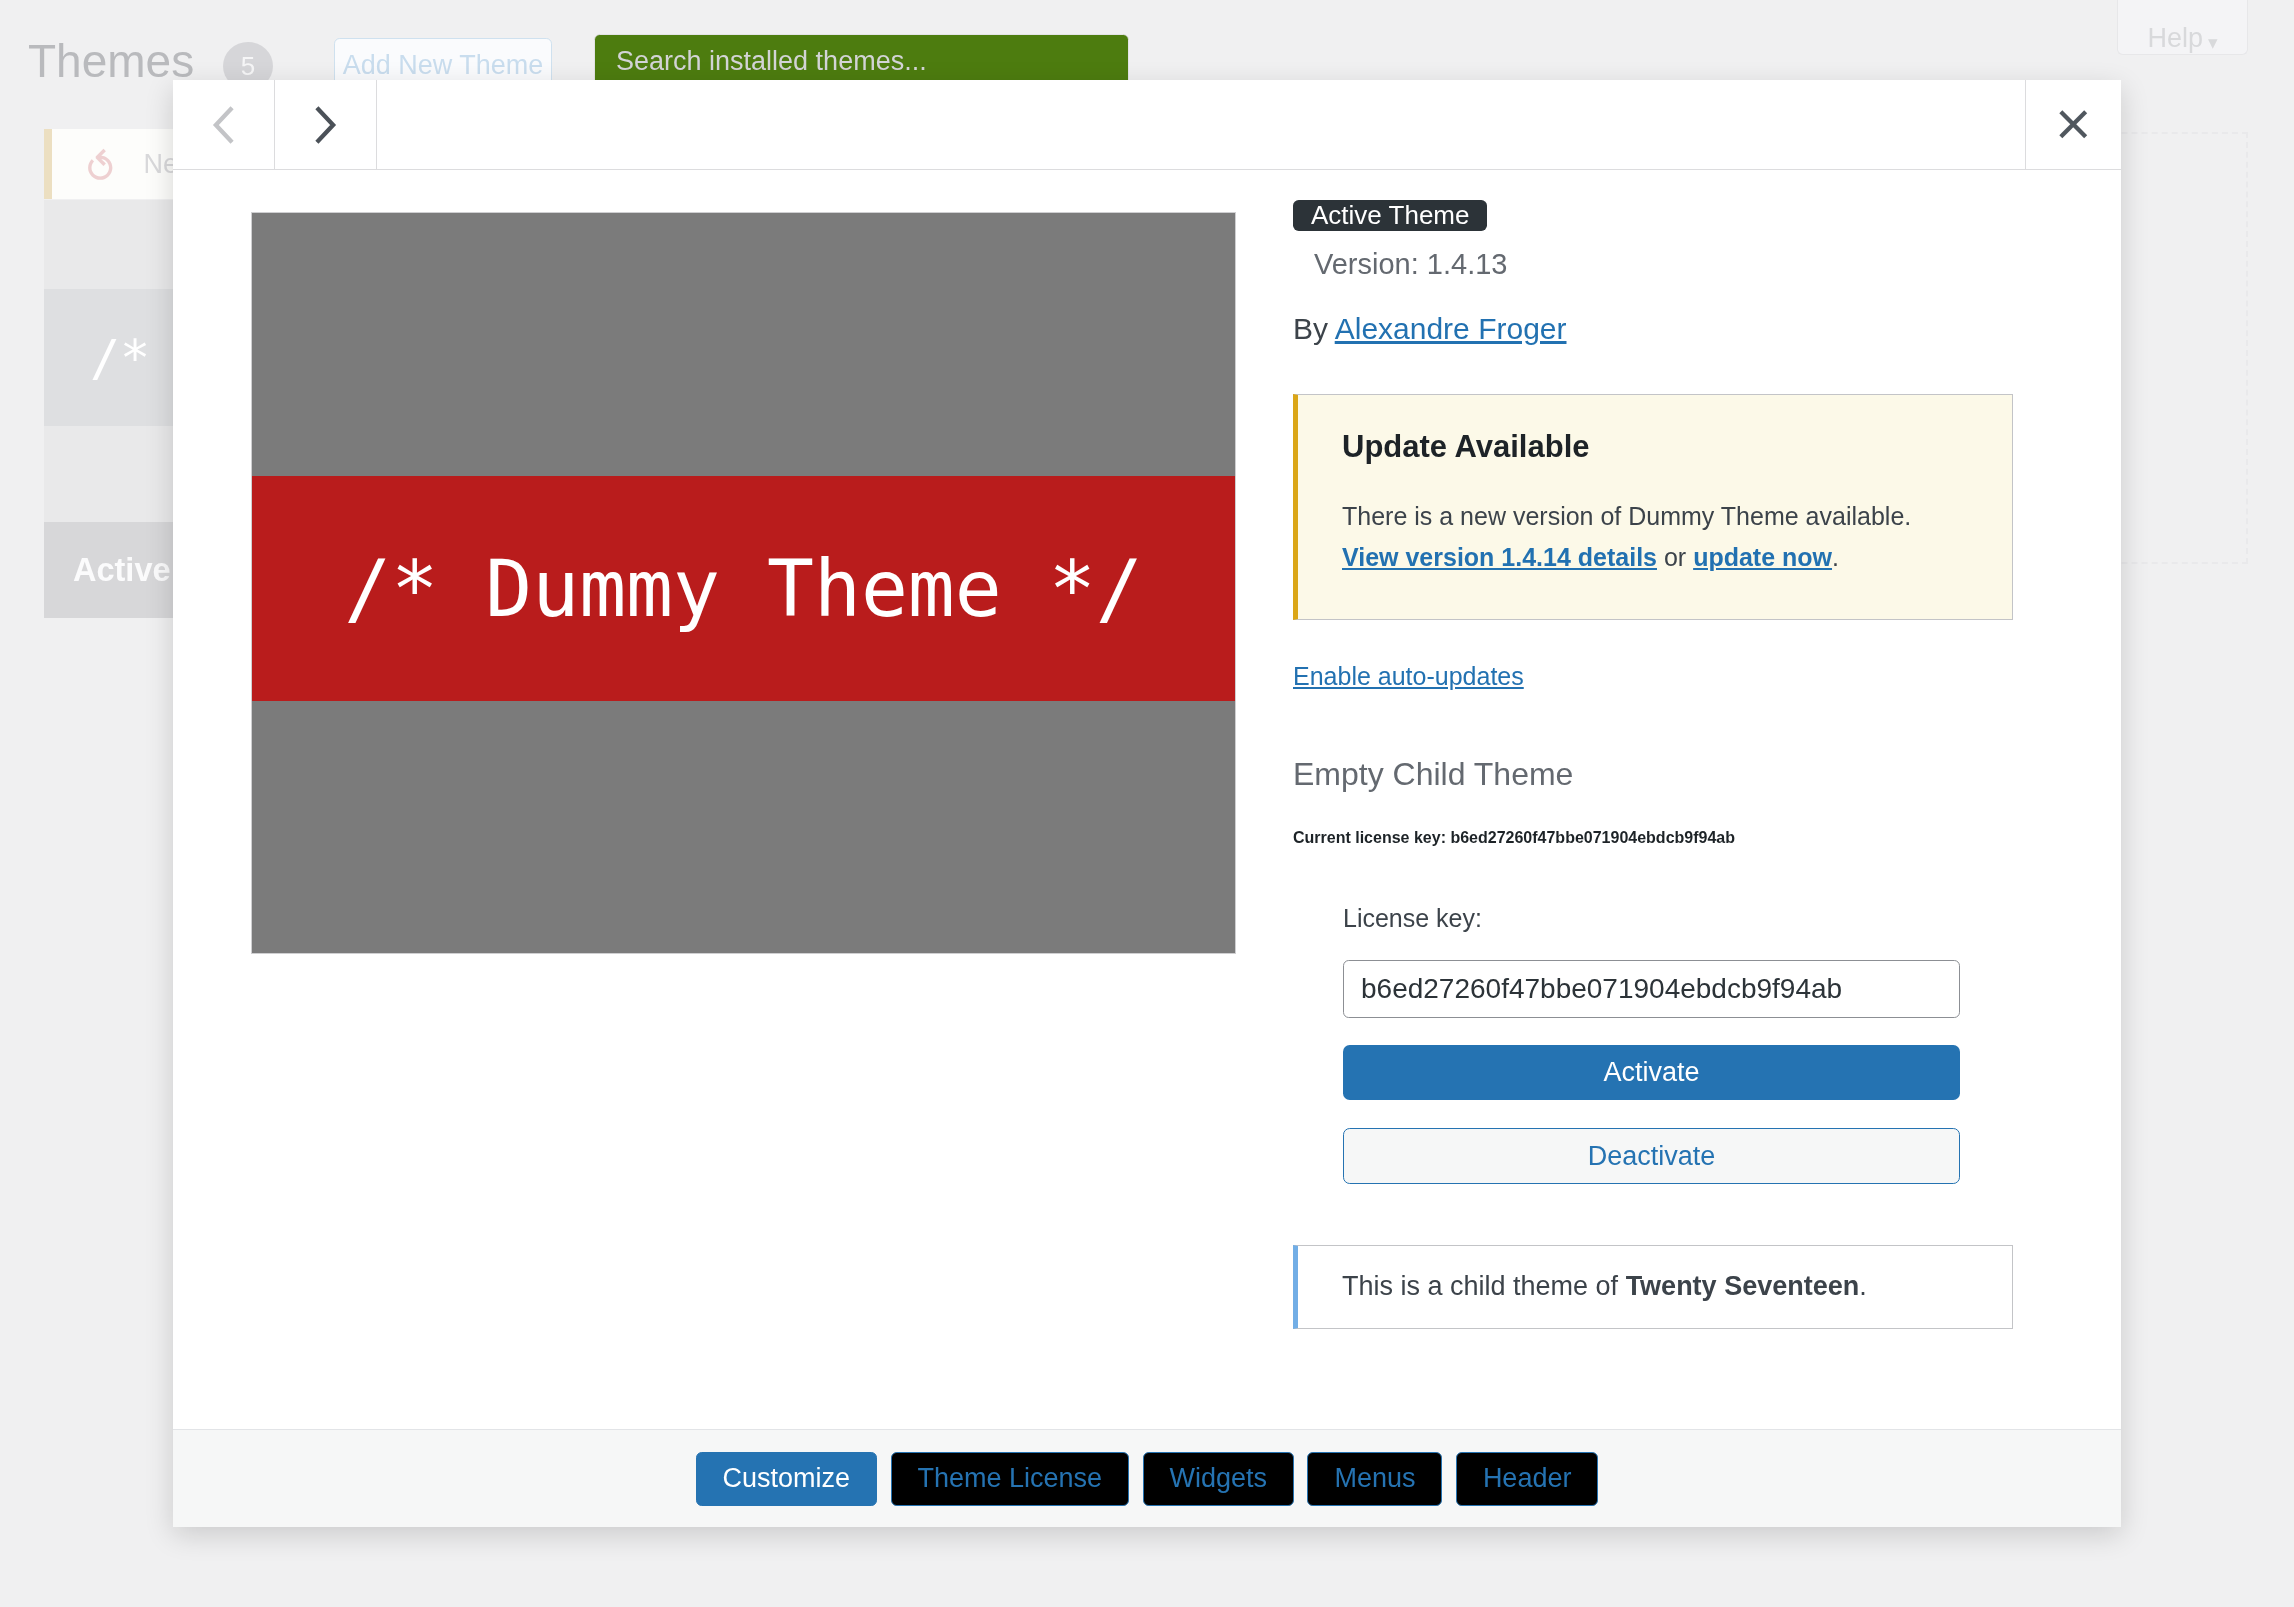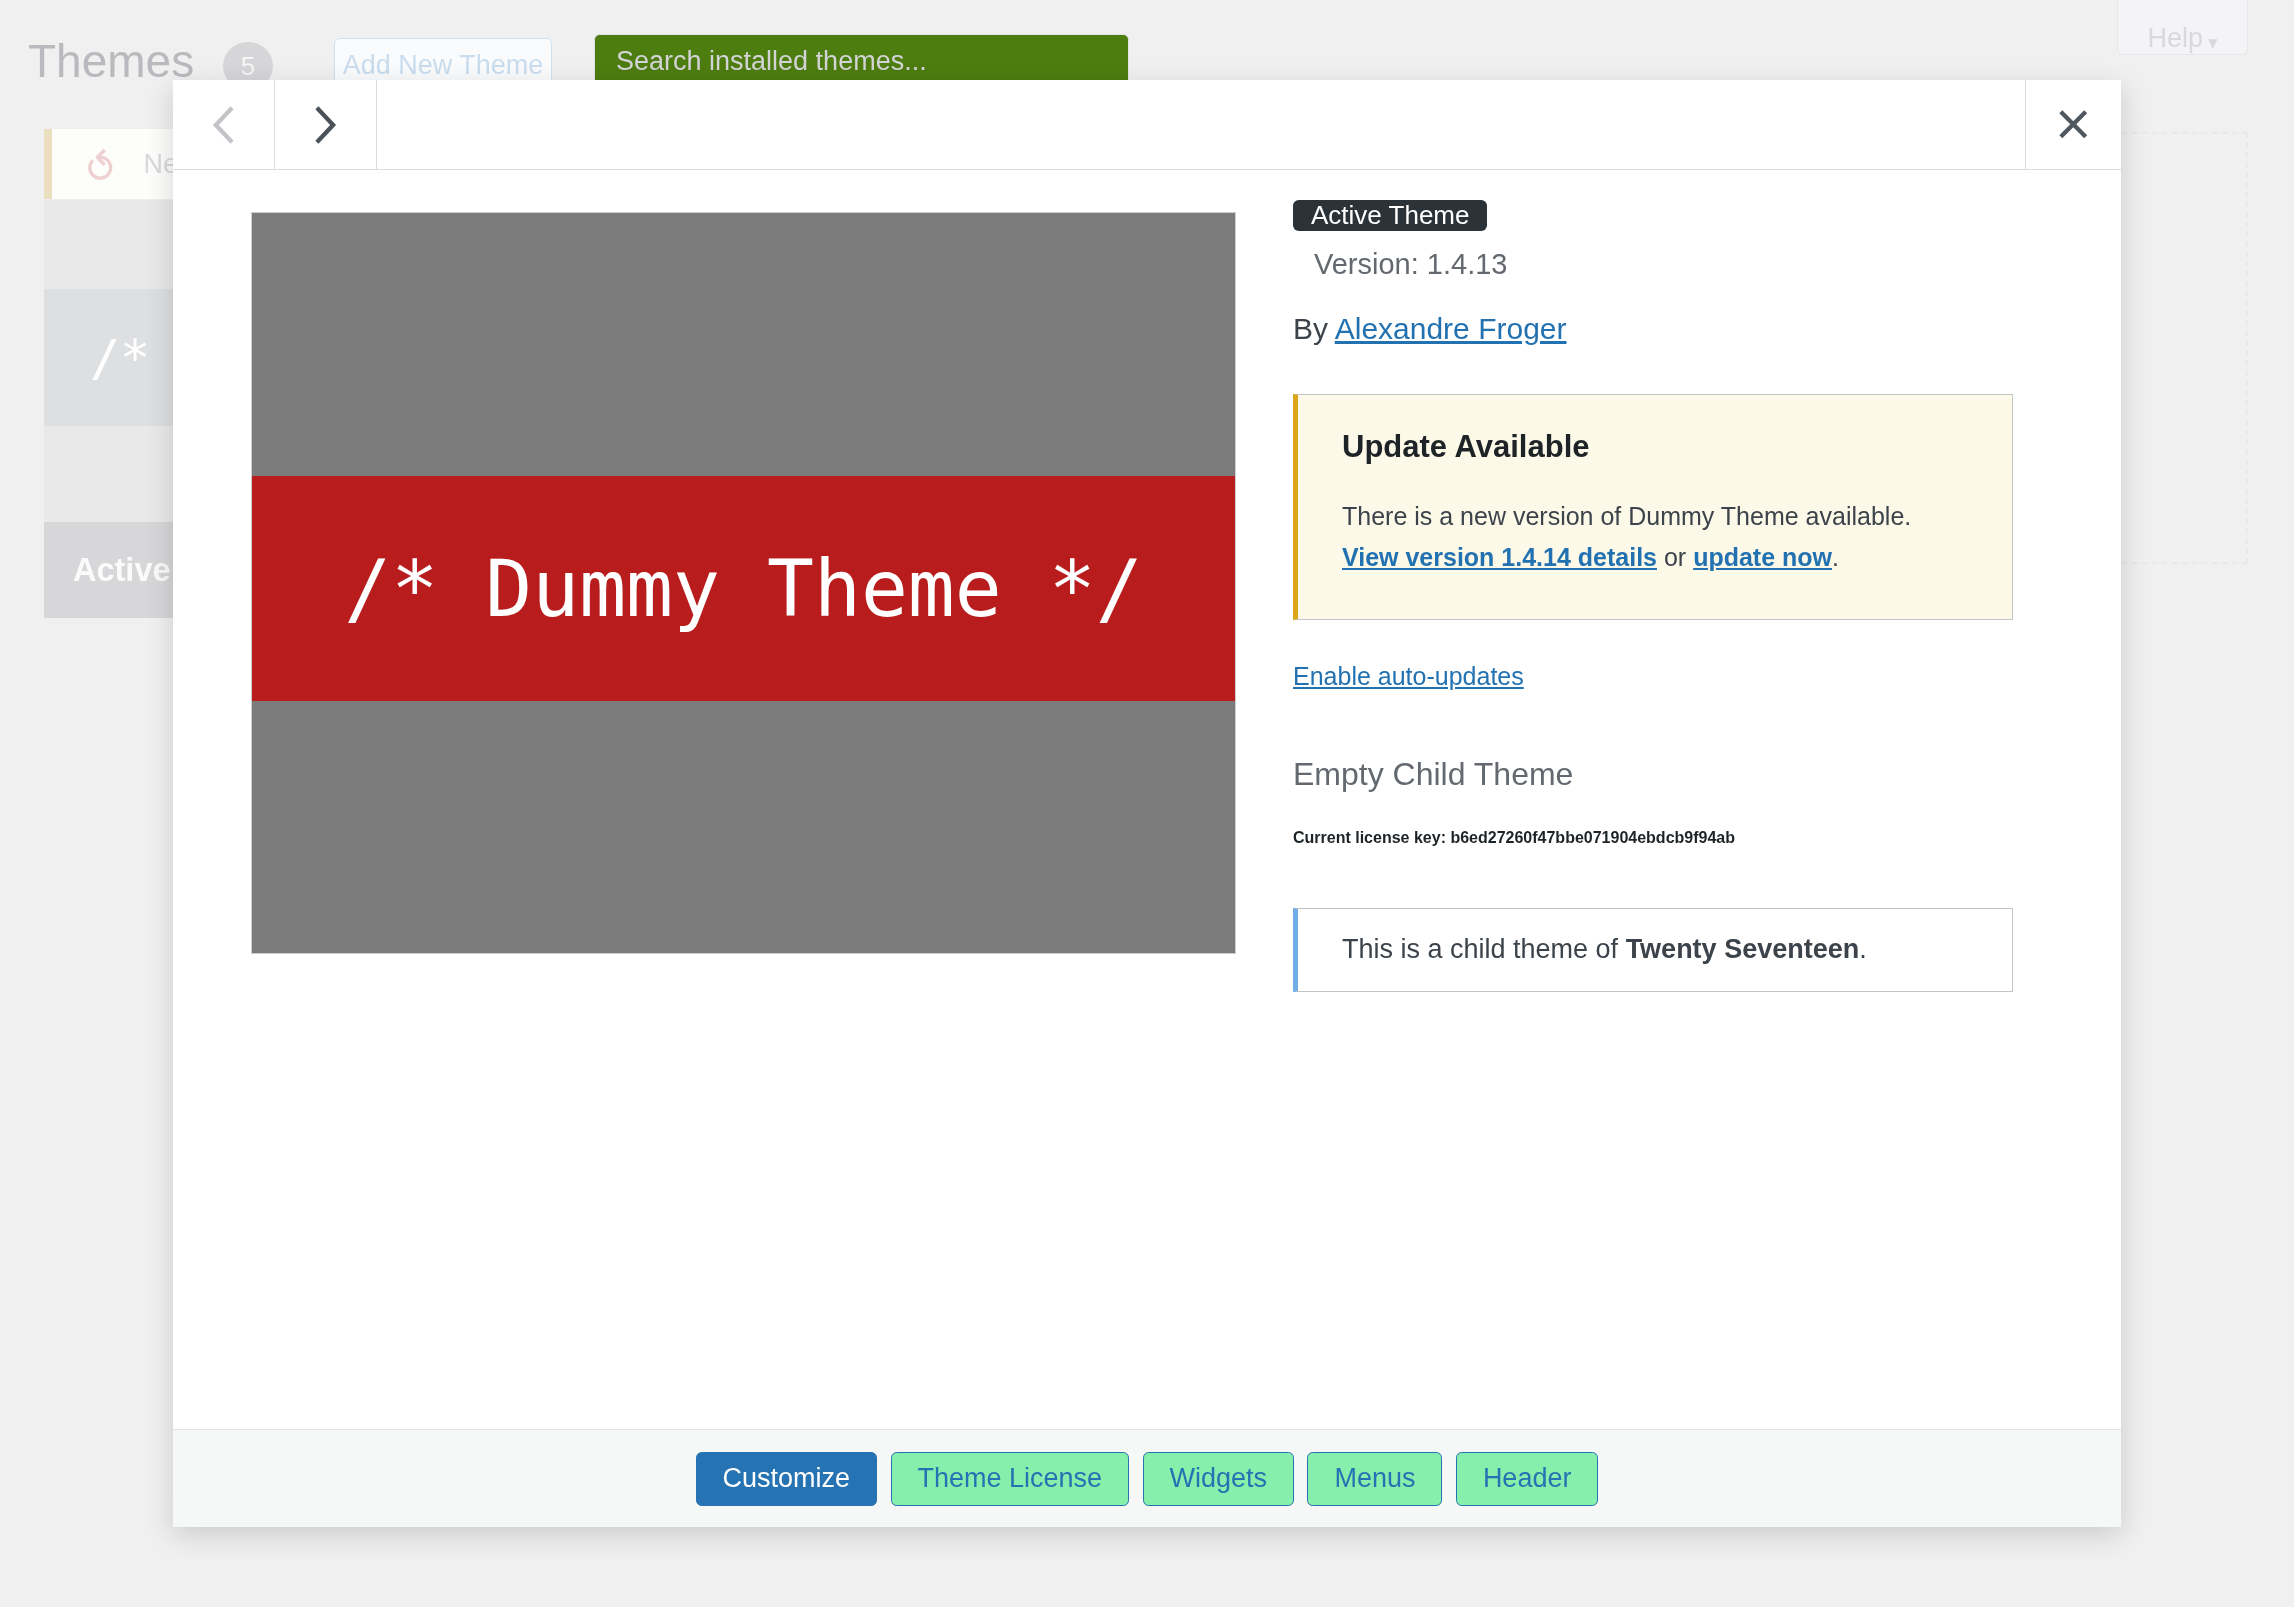--- a/index.html
+++ b/index.html
@@ -170,21 +170,21 @@
   .child-notice b { color:#3c434a; }
 
   .modal-footer {
     position:absolute; left:0; right:0; bottom:0; height:98px;
     background:#f6f7f7; border-top:1px solid #e2e4e7;
     display:flex; align-items:center; justify-content:center; gap:13.4px;
   }
   .f-btn {
     height:54px; padding:0 26px; font-size:27px; border-radius:5.7px; cursor:pointer;
     font-family:"Liberation Sans", sans-serif;
-    background:#86efac; color:#2573b2; border:1.9px solid #2573b2;
+    background:#000000; color:#2573b2; border:1.9px solid #2573b2;
   }
   .f-btn.primary { background:#2573b2; color:#ffffff; border-color:#2573b2; }
 </style>
 </head>
 <body>
 
 <div class="bg-page">
   <div class="bg-title">Themes</div>
   <div class="bg-count">5</div>
   <div class="bg-add-btn">Add New Theme</div>
@@ -261,20 +261,26 @@
           <span class="blink">View version 1.4.14 details</span><span> or </span><span class="blink">update now</span><span>.</span>
         </p>
       </div>
 
       <a class="link auto-update">Enable auto-updates</a>
 
       <div class="child-theme-name">Empty Child Theme</div>
 
       <div class="current-key">Current license key: b6ed27260f47bbe071904ebdcb9f94ab</div>
 
+      <div class="license-form">
+        <label class="license-label">License key:</label>
+        <input class="license-input" type="text" value="b6ed27260f47bbe071904ebdcb9f94ab" style="">
+        <button class="btn-activate">Activate</button>
+        <button class="btn-deactivate">Deactivate</button>
+      </div>
 
       <div class="child-notice"><span>This is a child theme of </span><b>Twenty Seventeen</b><span>.</span></div>
 
     </div>
   </div>
 
   <div class="modal-footer">
     <button class="f-btn primary">Customize</button>
     <button class="f-btn">Theme License</button>
     <button class="f-btn">Widgets</button>

